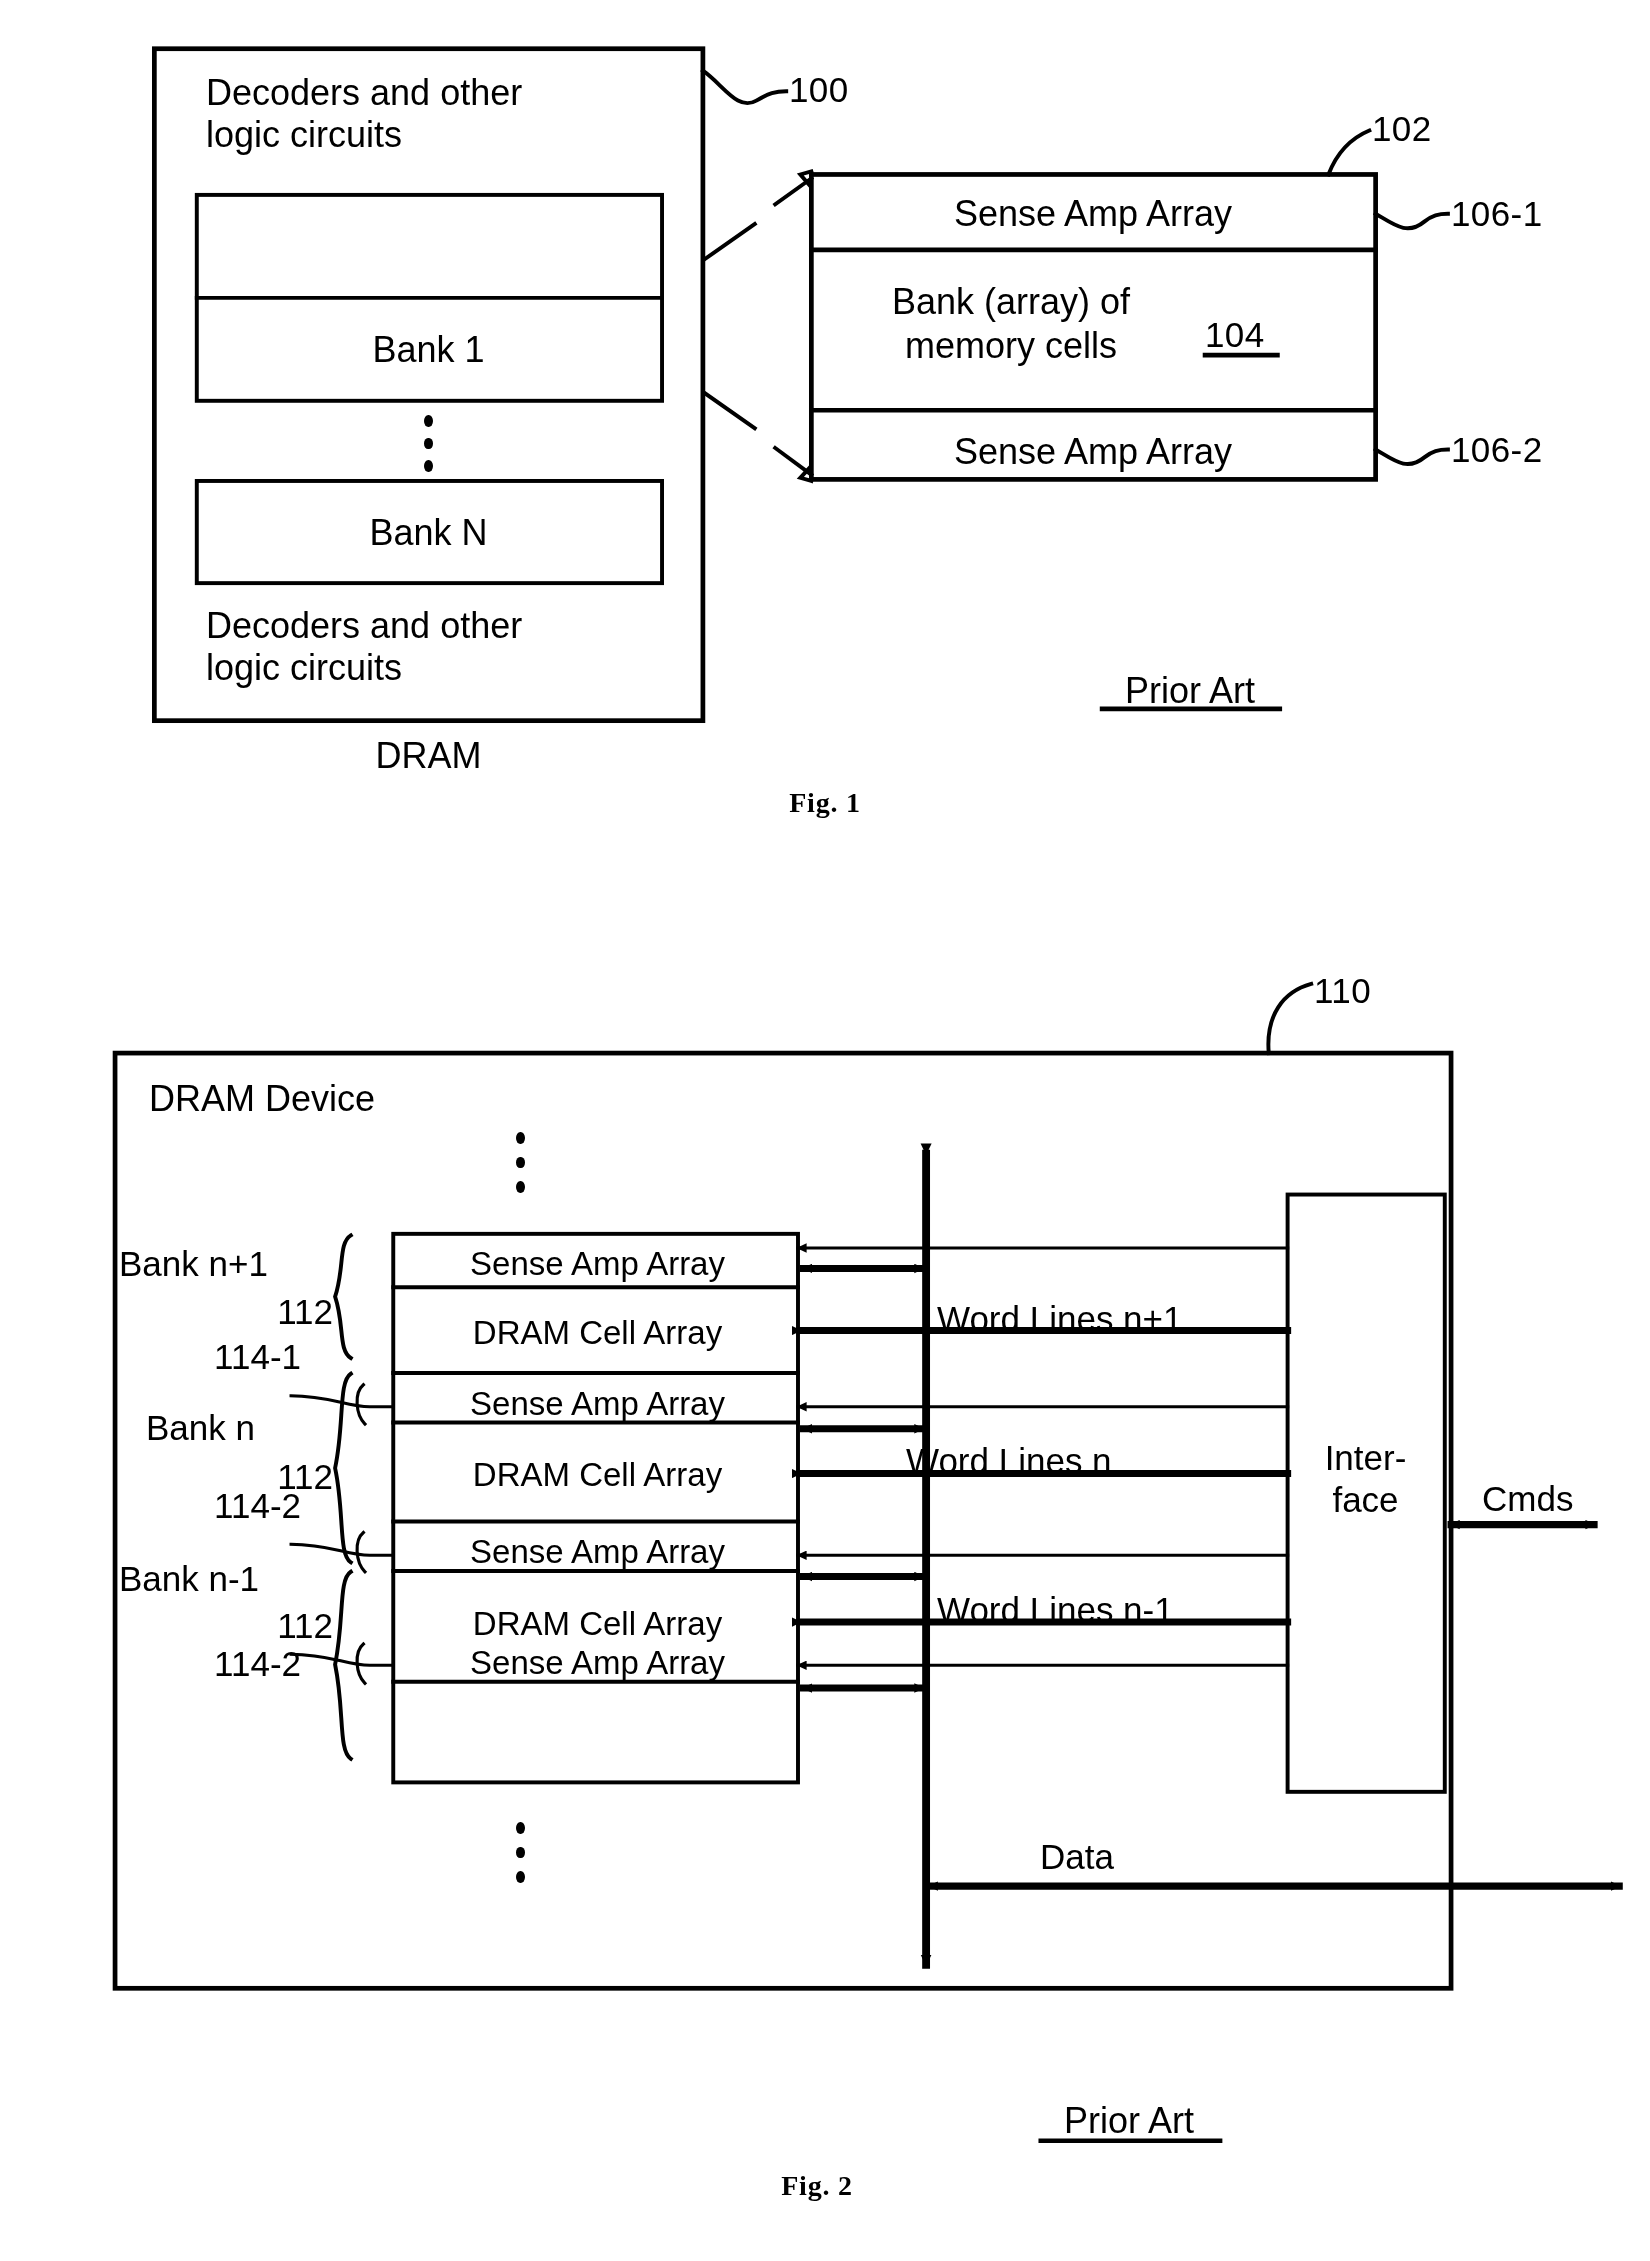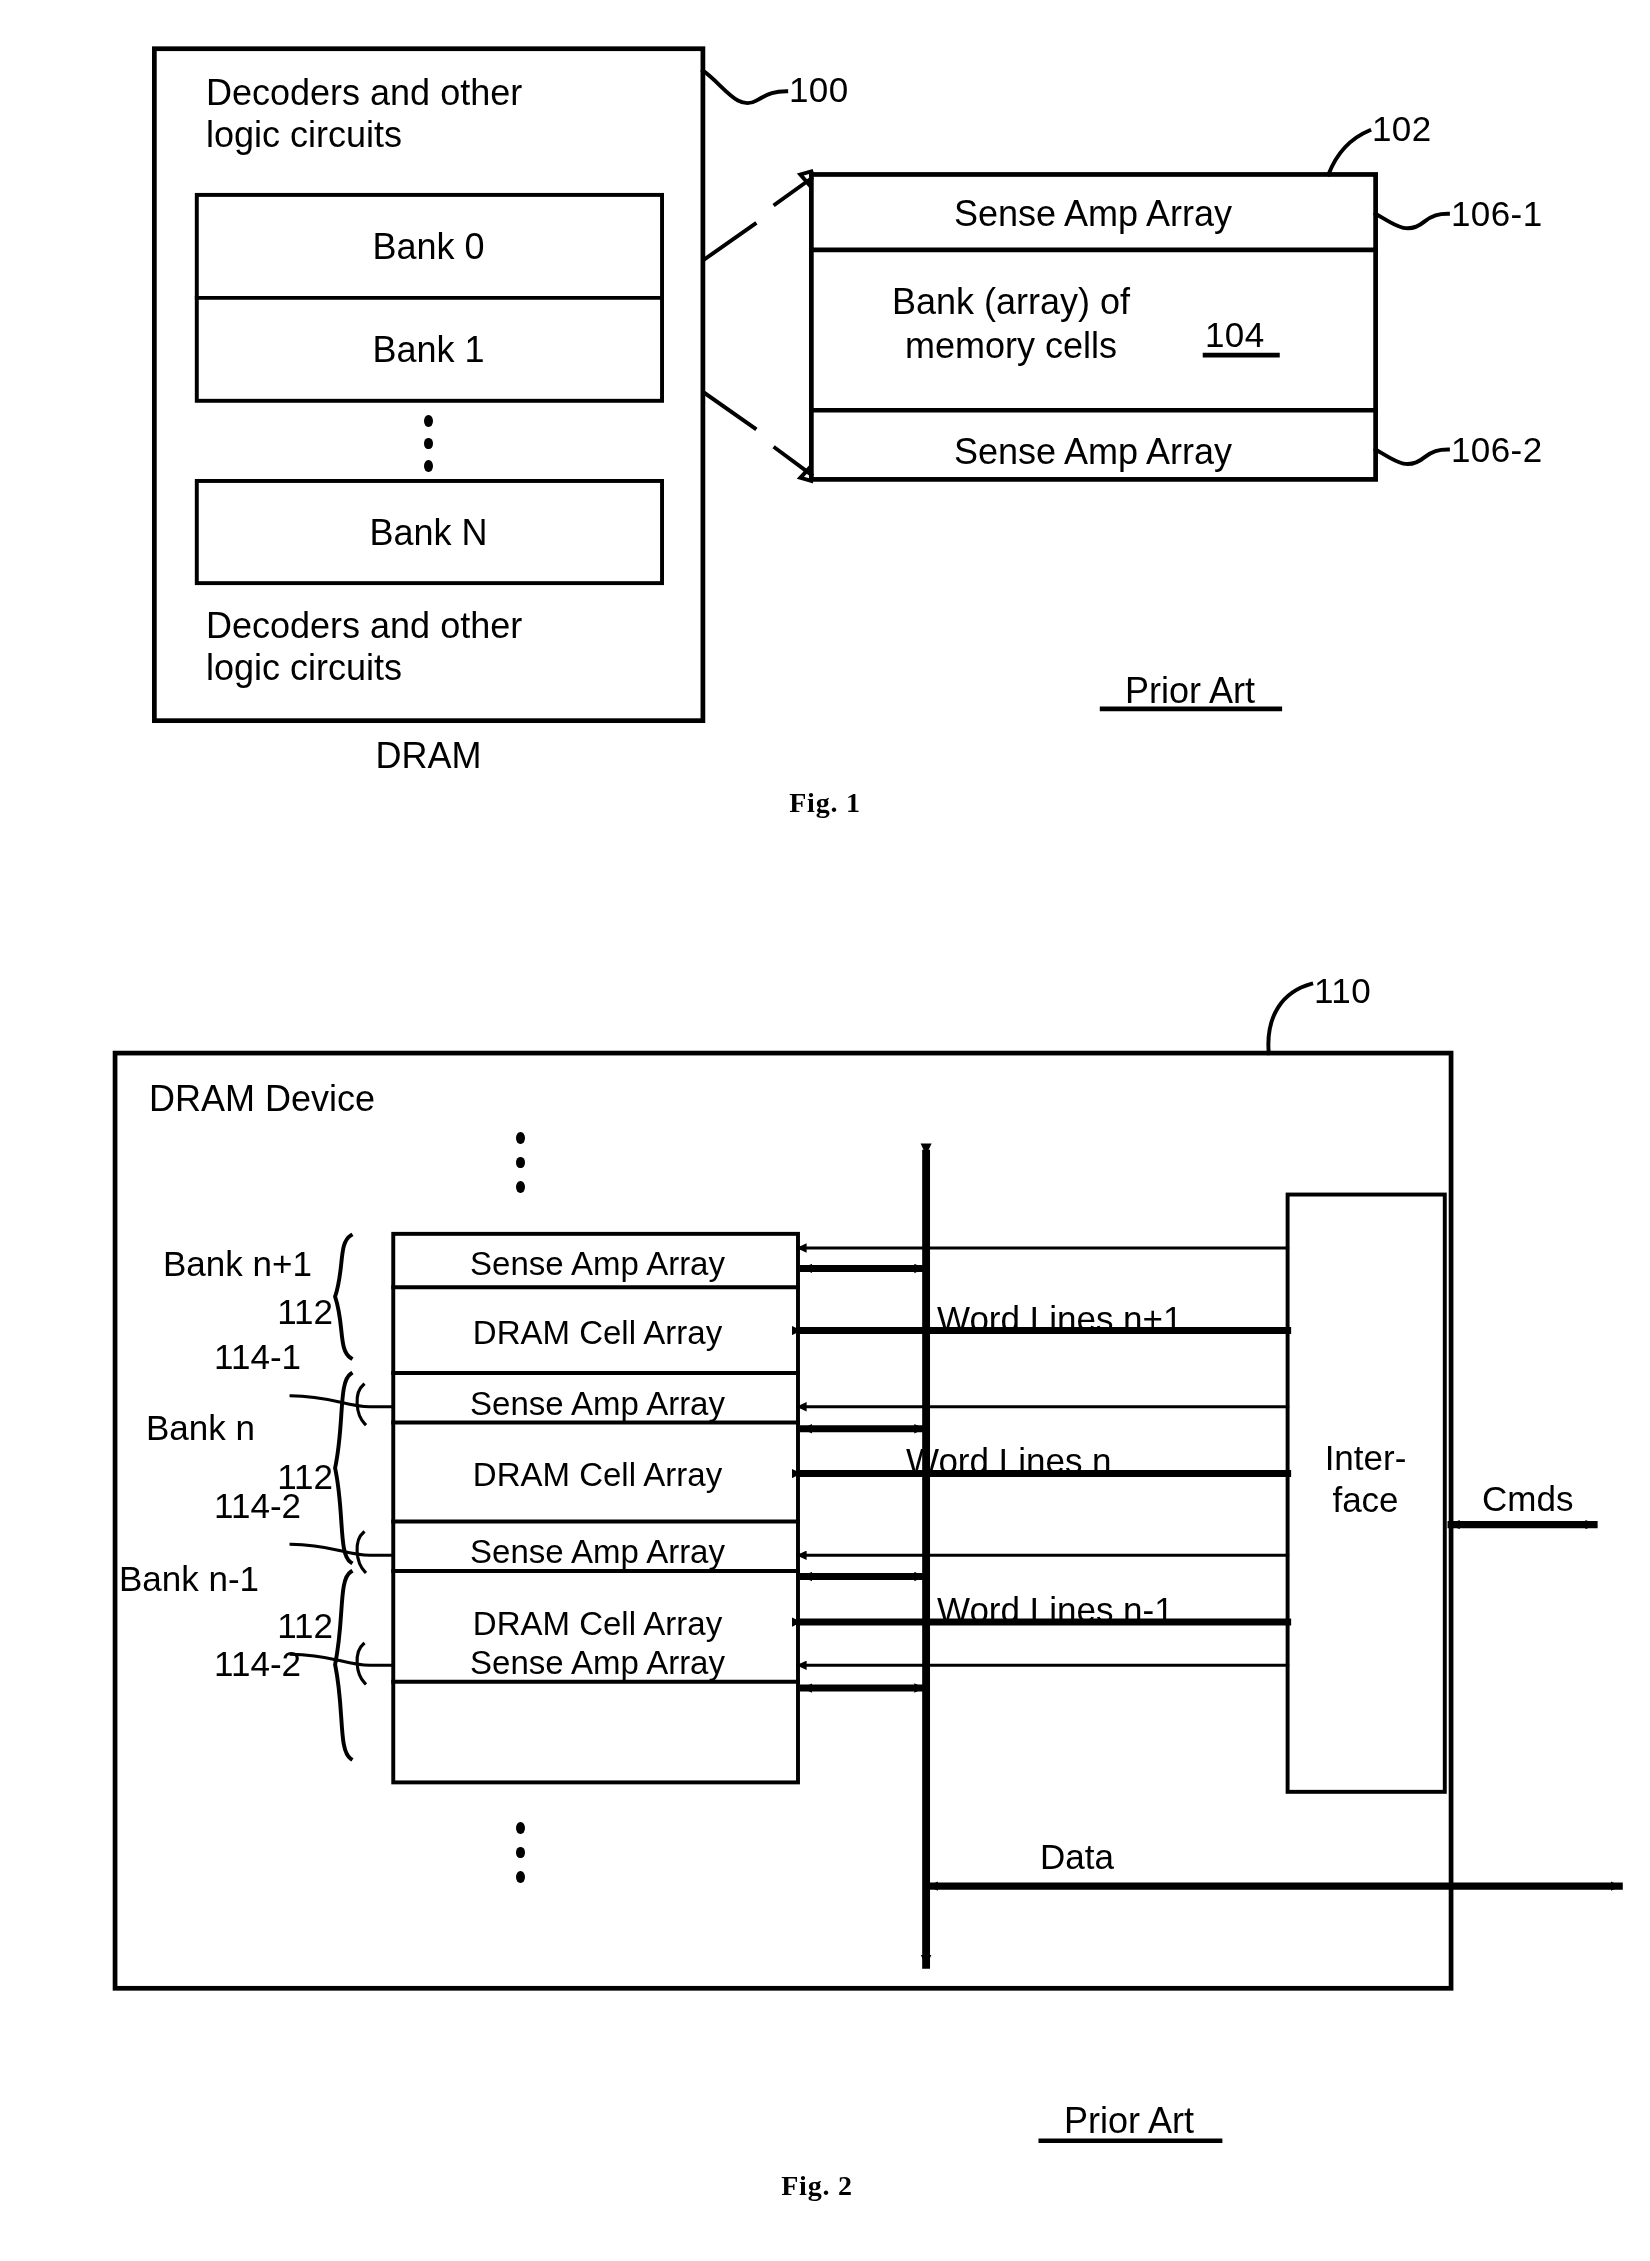--- a/index.html
+++ b/index.html
@@ -199,21 +199,20 @@
         <line x1="1182" y1="2400" x2="2060" y2="2400" stroke-width="9" marker-start="url(#ahL)" marker-end="url(#ahR)"></line>
       </g>
 
       <line x1="1324" y1="2724" x2="1552" y2="2724" stroke-width="6"></line>
     </g>
   </svg>
 
   <div class="lbl l t46" style="left:206px; top:72px; width:487px;">Decoders and other
 logic circuits</div>
 
-  <div class="lbl c t46" style="left:196px; top:226px; width:465px;">Bank 0</div>
 
   <div class="lbl c t46" style="left:196px; top:329px; width:465px;">Bank 1</div>
 
   <div class="dots" style="left:424px; top:415px; width:9.4px; height:57px;">
     <i></i>
       <i></i>
       <i></i>
   </div>
 
   <div class="lbl c t46" style="left:196px; top:512px; width:465px;">Bank N</div>
@@ -268,21 +267,21 @@
   <div class="lbl c t42" style="left:401px; top:1385px; width:393px;">Sense Amp Array</div>
 
   <div class="lbl c t42" style="left:401px; top:1456px; width:393px;">DRAM Cell Array</div>
 
   <div class="lbl c t42" style="left:401px; top:1533px; width:393px;">Sense Amp Array</div>
 
   <div class="lbl c t42" style="left:401px; top:1605px; width:393px;">DRAM Cell Array</div>
 
   <div class="lbl c t42" style="left:401px; top:1644px; width:393px;">Sense Amp Array</div>
 
-  <div class="lbl l t44" style="left:119px; top:1243px; width:244px;margin-left:44px;">Bank n+1</div>
+  <div class="lbl l t44" style="left:119px; top:1243px; width:244px;">Bank n+1</div>
   <div class="lbl r t44" style="left:119px; top:1291px; width:214px;">112</div>
 
   <div class="lbl r t44" style="left:119px; top:1336px; width:182px;">114-1</div>
 
   <div class="lbl l t44" style="left:146px; top:1407px; width:220px;">Bank n</div>
   <div class="lbl r t44" style="left:119px; top:1456px; width:214px;">112</div>
 
   <div class="lbl r t44" style="left:119px; top:1485px; width:182px;">114-2</div>
 
   <div class="lbl l t44" style="left:119px; top:1558px; width:244px;">Bank n-1</div>

